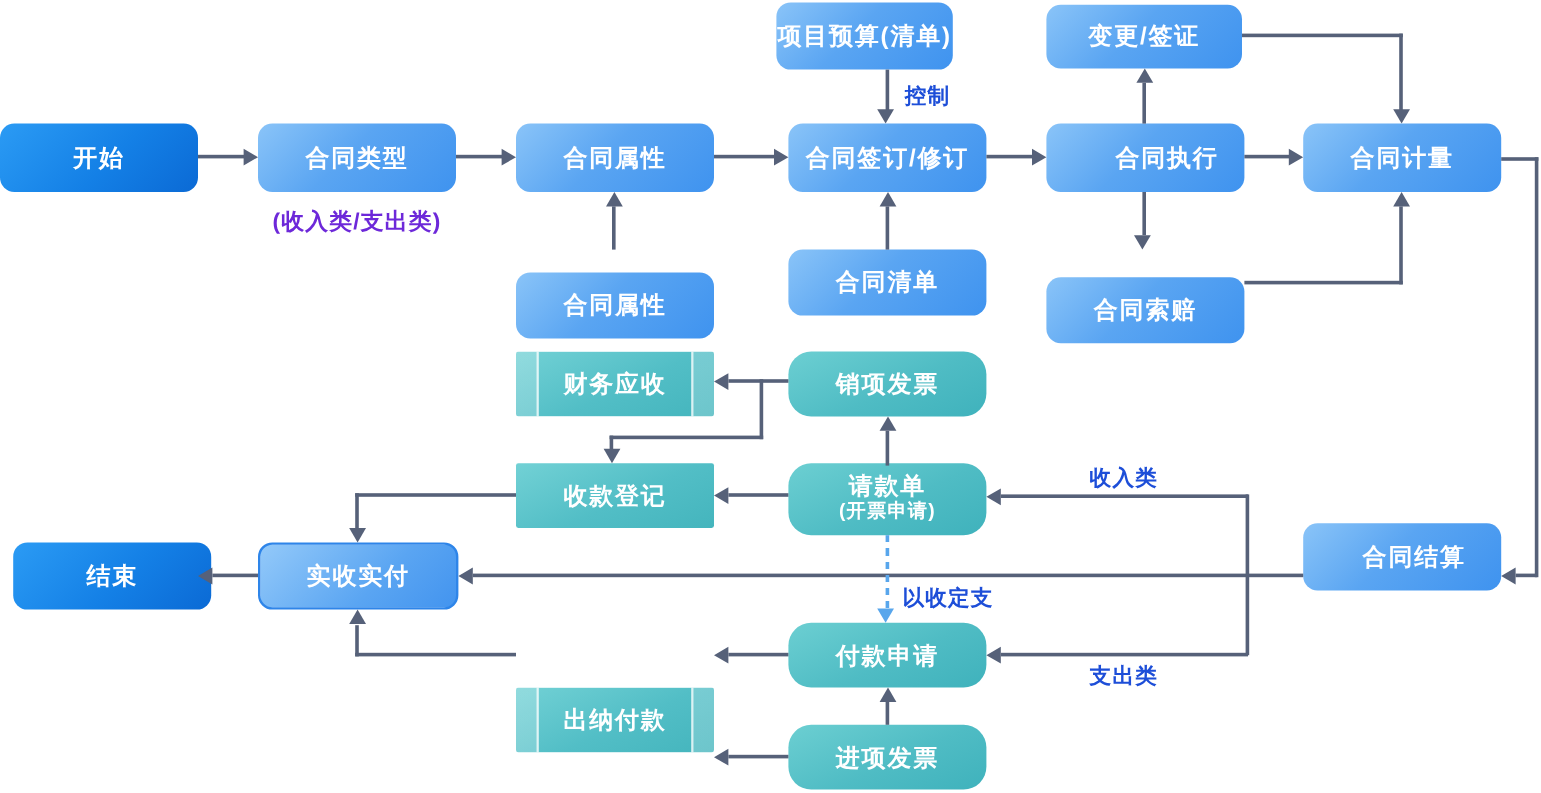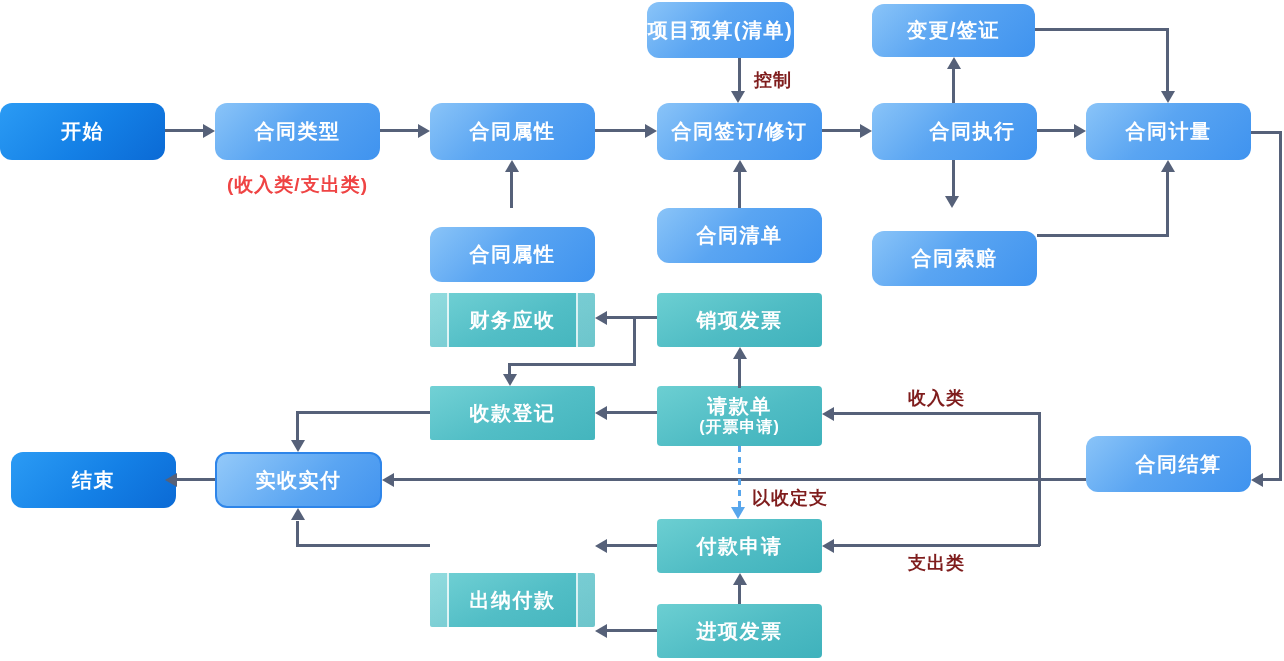--- a/index.html
+++ b/index.html
@@ -9,21 +9,21 @@
   }
   .node{
     position:absolute;display:flex;align-items:center;justify-content:center;
     color:#ffffff;font-weight:bold;font-size:20px;letter-spacing:1.5px;
     text-align:center;box-sizing:border-box;
   }
   .blue{background:linear-gradient(135deg,#8ac4f8 0%,#5aa5f2 45%,#3f93ef 100%);border-radius:12px;}
   .dark{background:linear-gradient(135deg,#2b9bf4 0%,#1480e6 55%,#0b6ad5 100%);border-radius:12px;}
   .hl{background:linear-gradient(135deg,#93c9f9 0%,#5aa5f2 60%,#4394ef 100%);
       border:2px solid #2e85e9;border-radius:12px;}
-  .teal-round{background:linear-gradient(155deg,#6ccfd2 0%,#4fbcc4 55%,#3fb2bc 100%);border-radius:4px;}
+  .teal-round{background:linear-gradient(155deg,#6ccfd2 0%,#4fbcc4 55%,#3fb2bc 100%);border-radius:19px;}
   .teal-rect{background:linear-gradient(155deg,#72d1d5 0%,#52bec6 55%,#44b5bd 100%);border-radius:2px;}
   .teal-tab{
     background:
       linear-gradient(90deg,rgba(255,255,255,0.22) 0px,rgba(255,255,255,0.22) 17px,rgba(255,255,255,0) 17px,
                       rgba(255,255,255,0) calc(100% - 17px),rgba(255,255,255,0.22) calc(100% - 17px)),
       linear-gradient(155deg,#72d1d5 0%,#52bec6 55%,#44b5bd 100%);
     border-radius:2px;position:relative;
   }
   .teal-tab::before,.teal-tab::after{
     content:"";position:absolute;top:0;bottom:0;width:2px;background:rgba(255,255,255,0.8);
@@ -35,22 +35,22 @@
   .line-h{position:absolute;height:3px;background:#566179;}
   .line-v{position:absolute;width:3px;background:#566179;}
   .dash-v{position:absolute;width:3px;
     background:repeating-linear-gradient(180deg,#58a6ec 0px,#58a6ec 6px,rgba(0,0,0,0) 6px,rgba(0,0,0,0) 11px);}
   .ah{position:absolute;width:0;height:0;}
   .ah.r{border-top:7px solid transparent;border-bottom:7px solid transparent;border-left:12px solid #566179;}
   .ah.l{border-top:7px solid transparent;border-bottom:7px solid transparent;border-right:12px solid #566179;}
   .ah.u{border-left:7px solid transparent;border-right:7px solid transparent;border-bottom:12px solid #566179;}
   .ah.d{border-left:7px solid transparent;border-right:7px solid transparent;border-top:12px solid #566179;}
   .ah.d.dash{border-top-color:#58a6ec;}
-  .lbl{position:absolute;color:#7f1d1d;font-weight:bold;font-size:18px;letter-spacing:1px;white-space:nowrap;}
-  .lbl-blue{position:absolute;color:#ef4444;font-weight:bold;font-size:19px;letter-spacing:1px;
+  .lbl{position:absolute;color:#1d4ed8;font-weight:bold;font-size:18px;letter-spacing:1px;white-space:nowrap;}
+  .lbl-blue{position:absolute;color:#6d28d9;font-weight:bold;font-size:19px;letter-spacing:1px;
             text-align:center;white-space:nowrap;}
 </style>
 </head>
 <body>
 
 <div class="canvas">
 
   <div class="node blue" style="left:647px;top:2px;width:147px;height:56px;">项目预算(清单)</div>
   <div class="node blue" style="left:872px;top:4px;width:163px;height:53px;">变更/签证</div>
 

